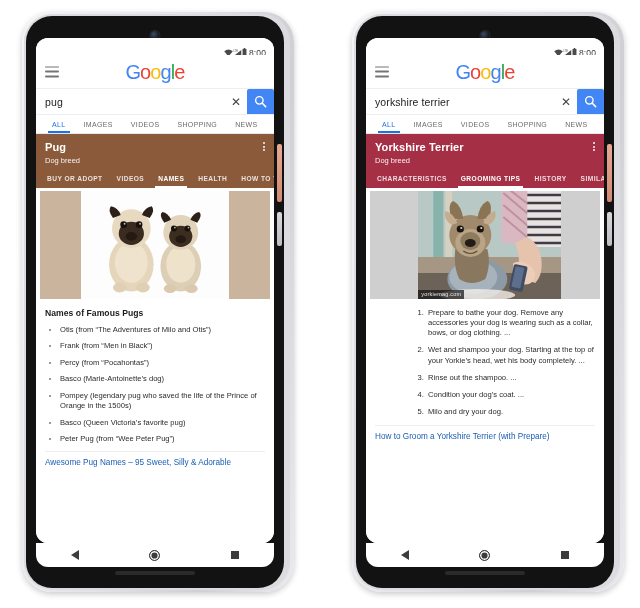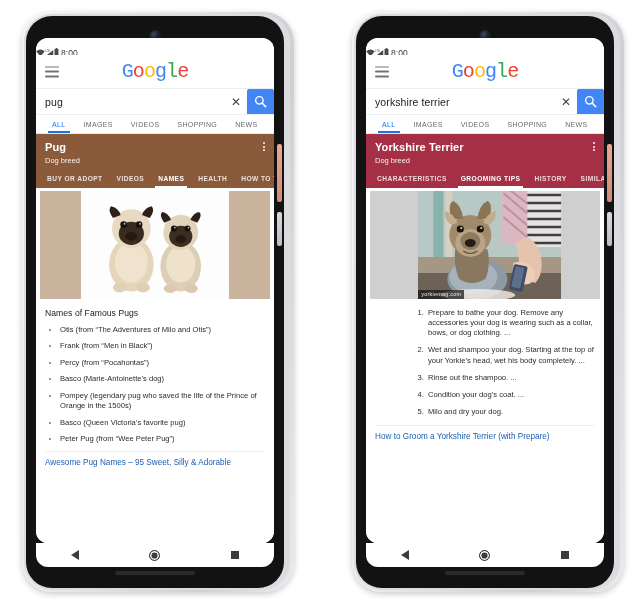--- a/index.html
+++ b/index.html
@@ -89,20 +89,21 @@
     overflow: hidden;
     display: flex;
     flex-direction: column;
   }
 
   
   .statusbar {
     height: 17px;
     display: flex;
     align-items: center;
+    justify-content: flex-end;
     gap: 0;
     padding: 12px 8px 0 0;
     background: #ffffff;
     flex: 0 0 auto;
   }
   .statusbar .sicon { display:block; }
   .statusbar .clock {
     font-size: 8.5px;
     color: #3a3a3a;
     letter-spacing: .1px;
@@ -124,21 +125,21 @@
     transform: translateY(-50%);
     width: 14px; height: 11px;
     display: flex; flex-direction: column; justify-content: space-between;
   }
   .hamburger i { display:block; height: 1.6px; background: #747474; border-radius: 1px; }
   .glogo {
     margin: 0 auto;
     font-size: 20px;
     font-weight: 400;
     letter-spacing: -0.9px;
-    font-family: Liberation Mono, monospace;
+    font-family: Liberation Sans, sans-serif;
     line-height: 1;
     user-select: none;
   }
   .glogo span:nth-child(1){ color:#4285F4; }
   .glogo span:nth-child(2){ color:#EA4335; }
   .glogo span:nth-child(3){ color:#FBBC05; }
   .glogo span:nth-child(4){ color:#4285F4; }
   .glogo span:nth-child(5){ color:#34A853; }
   .glogo span:nth-child(6){ color:#EA4335; }
 
@@ -285,21 +286,21 @@
     padding: 1.5px 3px;
     letter-spacing: .2px;
   }
 
   
   .textblock {
     padding: 9px 9px 0 9px;
   }
   .tb-title {
     font-size: 8.6px;
-    font-weight: normal;
+    font-weight: bold;
     color: #1b1b1b;
     margin-bottom: 7px;
     letter-spacing: .05px;
   }
   ul.famous, ol.steps {
     margin: 0; padding-left: 15px;
   }
   ul.famous li {
     font-size: 7.6px;
     color: #2b2b2b;

